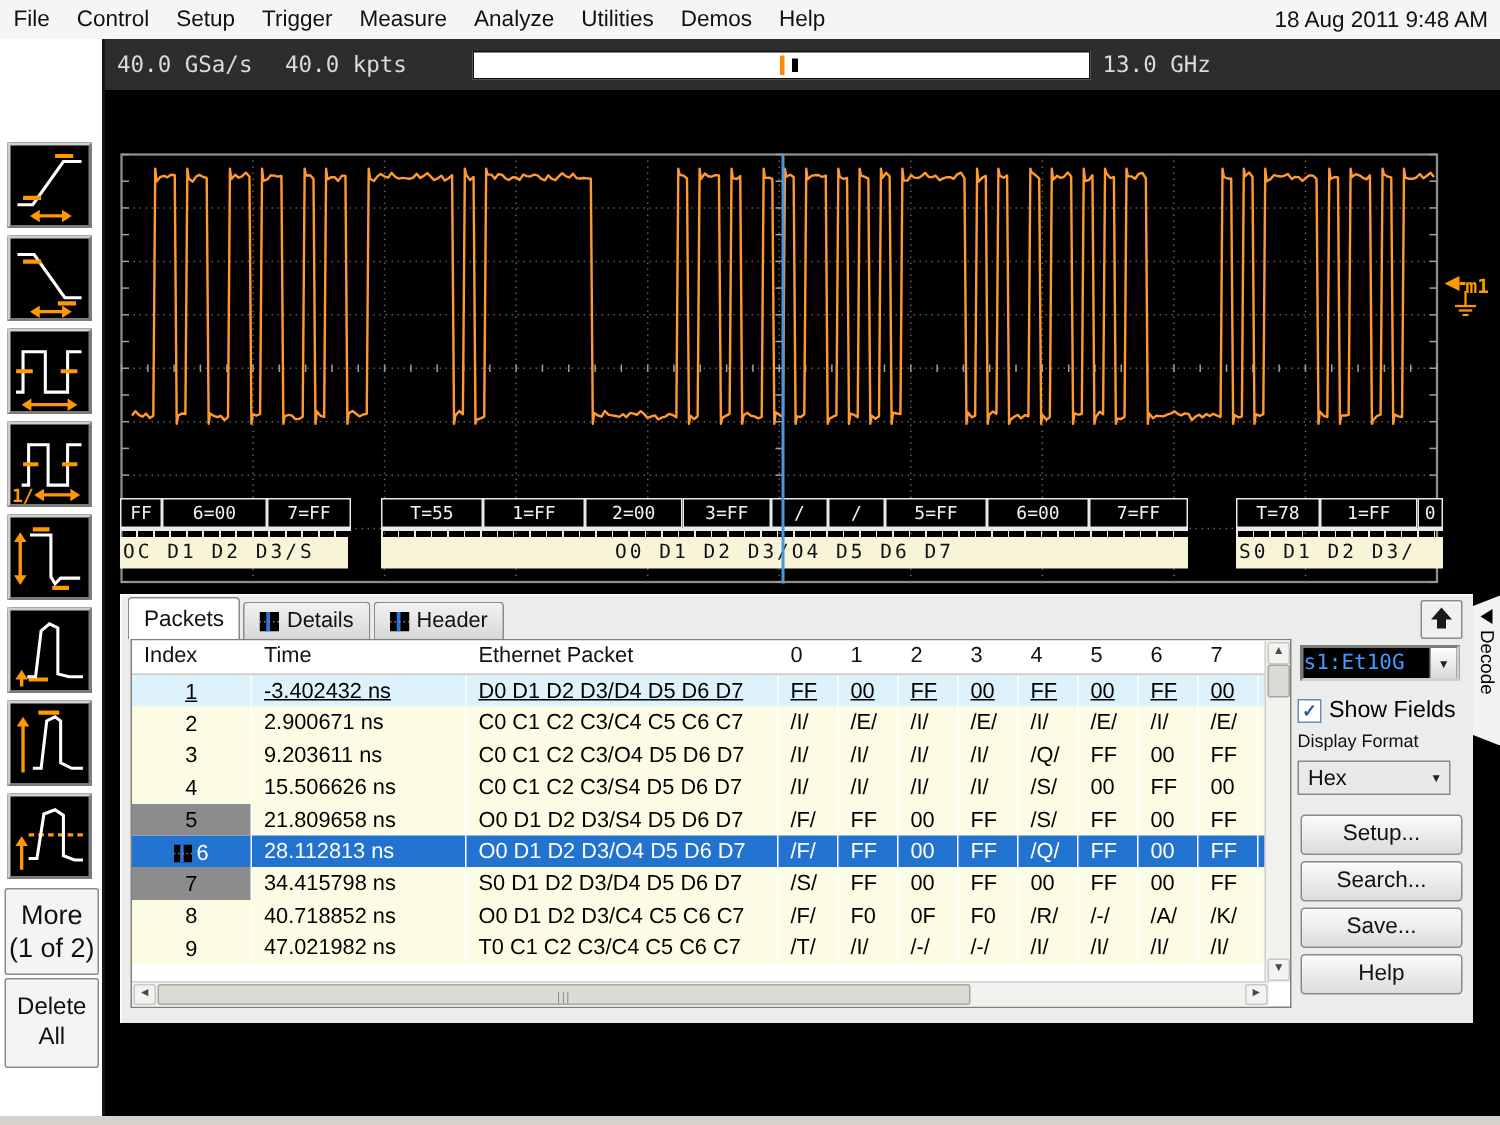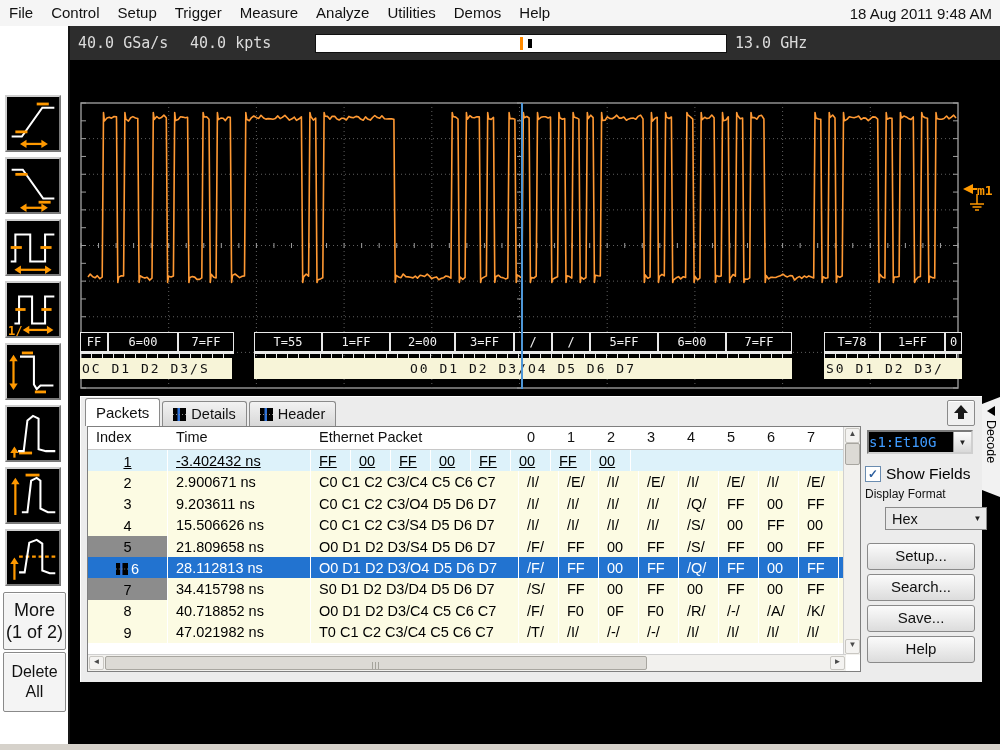--- a/index.html
+++ b/index.html
@@ -86,21 +86,21 @@
   
   .ctl-label{position:absolute;font-size:12px;color:#111;}
   #bus-combo{position:absolute;left:786px;top:33px;width:106px;height:24px;border:2px inset #cfcfcf;
              background:#000;box-sizing:border-box;display:flex;}
   #bus-value{flex:1;color:#3f9bff;font-size:14px;line-height:20px;}
   .combo-btn{width:17px;background:linear-gradient(#fdfdfd,#d9d9d9);border-left:1px solid #9a9a9a;
              display:flex;align-items:center;justify-content:center;font-size:8px;color:#222;}
   #showfields{position:absolute;left:784px;top:68px;display:flex;align-items:center;gap:5px;}
   #sf-box{width:14px;height:14px;background:#fff;border:1px solid #6a8cb0;display:flex;align-items:center;
           justify-content:center;color:#2d5f9e;font-size:12px;font-weight:bold;}
-  #hex-combo{position:absolute;left:804px;top:110px;width:102px;height:23px;background:#e9e9e9;
+  #hex-combo{position:absolute;left:784px;top:110px;width:102px;height:23px;background:#e9e9e9;
              border:1px solid #8a8a8a;box-sizing:border-box;display:flex;}
   #hex-value{flex:1;font-size:14.5px;color:#111;padding:3px 0 0 6px;}
   .push-btn{position:absolute;left:786px;width:106px;height:25px;background:linear-gradient(#fbfbfb,#dcdcdc);
             border:1px solid #8a8a8a;border-radius:3px;font-size:15px;color:#111;text-align:center;line-height:24px;}
 
   #bottomstrip{position:absolute;left:0;top:744px;width:1000px;height:6px;background:#d6d2cb;}
 </style>
 </head>
 <body>
 
@@ -422,20 +422,21 @@
         <div class="hcell" style="width: 40px;">3</div>
         <div class="hcell" style="width: 40px;">4</div>
         <div class="hcell" style="width: 40px;">5</div>
         <div class="hcell" style="width: 40px;">6</div>
         <div class="hcell" style="width: 40px;">7</div>
       </div>
     <div id="tbody">
         <div class="trow link">
           <div class="tcell idx" style="width: 80px;">1</div>
           <div class="tcell" style="width: 143px;">-3.402432 ns</div>
+          <div class="tcell" style="width: 208px;">D0 D1 D2 D3/D4 D5 D6 D7</div>
           <div class="tcell" style="width: 40px;">FF</div>
           <div class="tcell" style="width: 40px;">00</div>
           <div class="tcell" style="width: 40px;">FF</div>
           <div class="tcell" style="width: 40px;">00</div>
           <div class="tcell" style="width: 40px;">FF</div>
           <div class="tcell" style="width: 40px;">00</div>
           <div class="tcell" style="width: 40px;">FF</div>
           <div class="tcell" style="width: 40px;">00</div>
         </div>
         <div class="trow">

